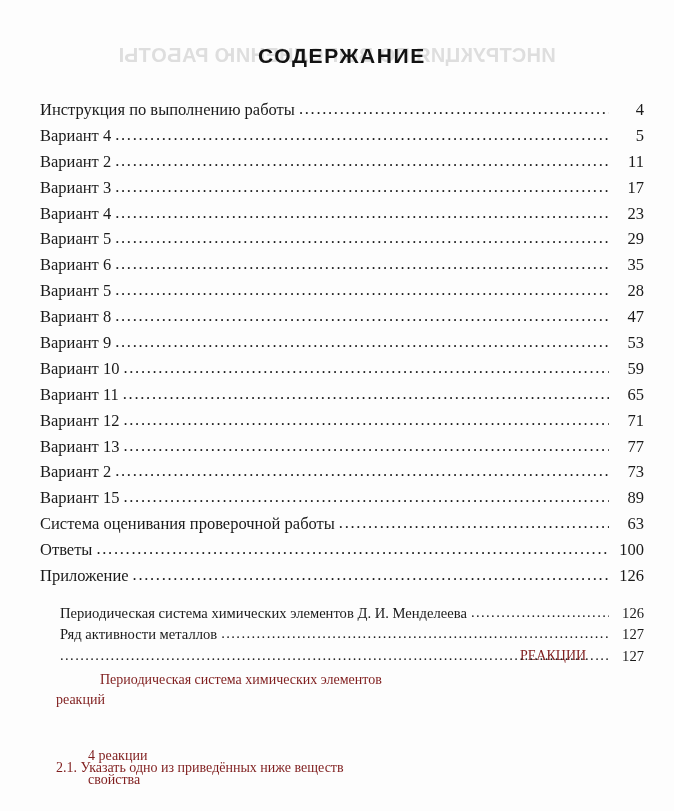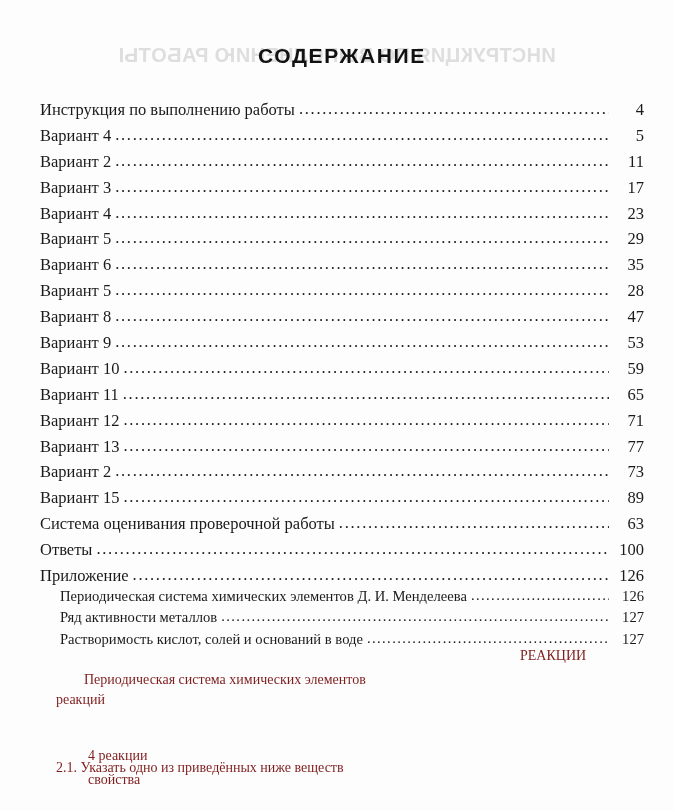--- a/index.html
+++ b/index.html
@@ -37,21 +37,21 @@
     font-size: 20px;
     font-weight: bold;
     letter-spacing: 0.4px;
     color: #dedede;
   }
   .ghost-line {
     font-family: "Liberation Serif", serif;
     color: #7f1d1d;
     font-size: 14px;
   }
-  .g1 { top: 672px; left: 84px; }
+  .g1 { top: 672px; left: 100px; }
   .g2 { top: 692px; left: 56px; }
   .g3 { top: 760px; left: 56px; }
   .g4 { top: 748px; left: 88px; }
   .g5 { top: 772px; left: 88px; }
   .g6 { top: 648px; left: 520px; }
 
   .content {
     position: absolute;
     top: 0;
     left: 12px;
@@ -108,21 +108,21 @@
   }
 
   
   li.sub {
     font-size: 14.6px;
     margin-left: 20px;
     margin-bottom: 7px;
   }
   li.sub .leader { font-size: 14.6px; letter-spacing: 1.4px; }
 
-  li.tight { margin-bottom: 4px; }
+  li.tight { margin-bottom: 21px; }
 </style>
 </head>
 <body>
 
 <div class="page">
 
   <div class="ghost ghost-title">ИНСТРУКЦИЯ ПО ВЫПОЛНЕНИЮ РАБОТЫ</div>
   <div class="ghost ghost-line g1">Периодическая система химических элементов</div>
   <div class="ghost ghost-line g2">реакций</div>
   <div class="ghost ghost-line g3">2.1. Указать одно из приведённых ниже веществ</div>
@@ -256,20 +256,19 @@
         <span class="page-num">126</span>
       </li>
 
       <li class="toc-row sub">
         <span class="label">Ряд активности металлов</span>
         <span class="leader">.....................................................................................................................</span>
         <span class="page-num">127</span>
       </li>
 
       <li class="toc-row sub">
-        <span class="label">Растворимость кислот, солей и оснований в воде</span>
         <span class="leader">.....................................................................................................................</span>
         <span class="page-num">127</span>
       </li>
 
     </ul>
   </div>
 </div>
 
 </body></html>

